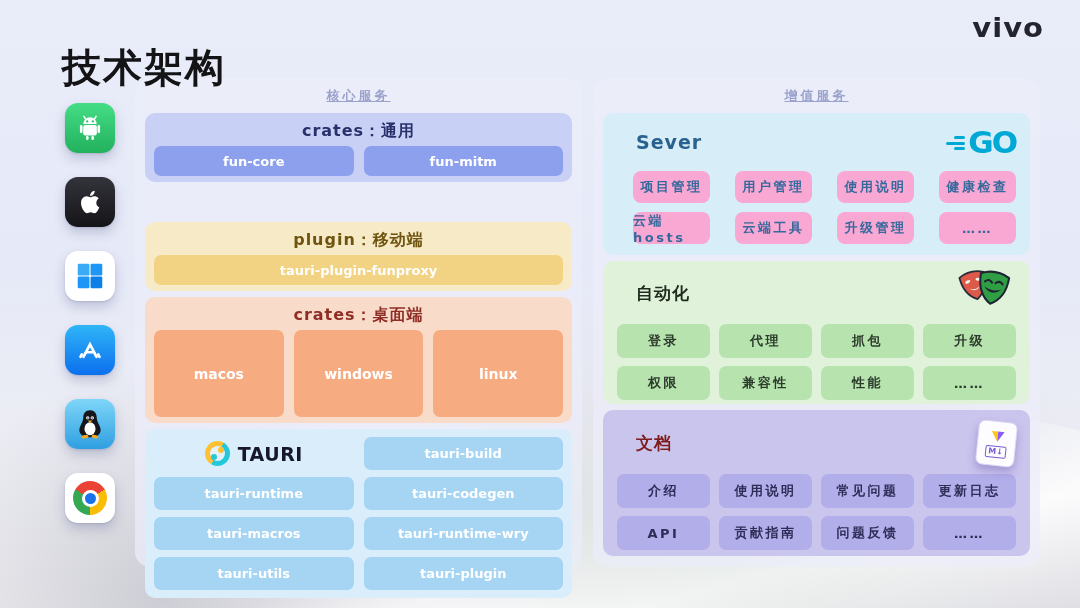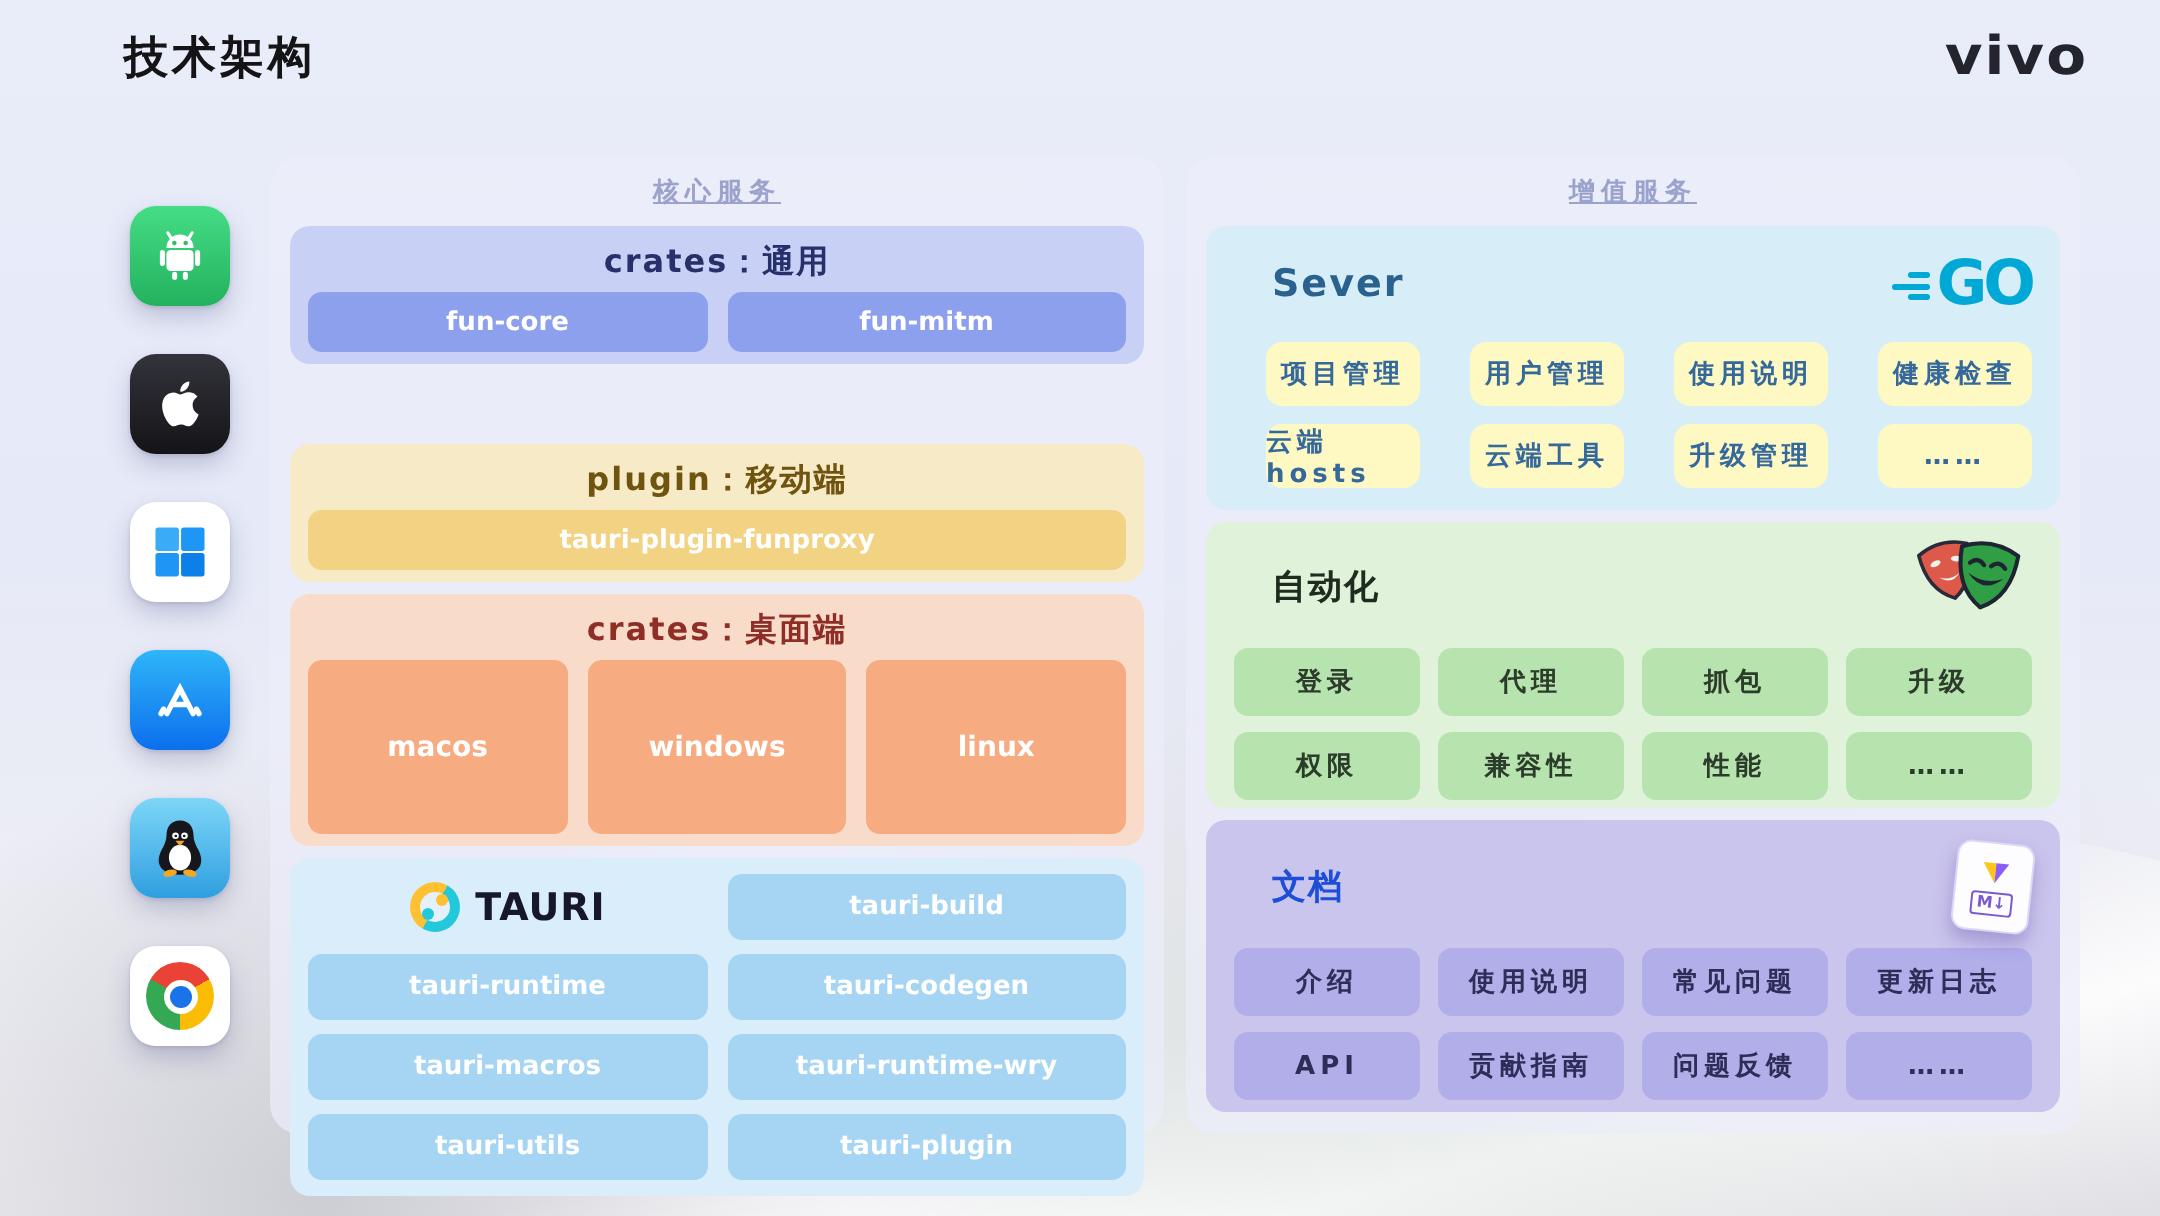--- a/index.html
+++ b/index.html
@@ -16,21 +16,21 @@
   .wave { position:absolute; pointer-events:none; }
   .wave-a { left:-120px; bottom:-230px; width:560px; height:480px; border-radius:50%;
     background:radial-gradient(ellipse at center, rgba(185,185,196,.65) 0%, rgba(185,185,196,0) 68%); transform:rotate(-18deg); }
   .wave-b { right:-160px; bottom:-280px; width:900px; height:600px; border-radius:50%;
     background:radial-gradient(ellipse at center, rgba(200,200,208,.55) 0%, rgba(200,200,208,0) 70%); transform:rotate(12deg); }
   .wave-c { left:120px; bottom:-130px; width:1100px; height:330px; border-radius:50%;
     background:linear-gradient(170deg, rgba(255,255,255,.0) 35%, rgba(255,255,255,.85) 55%, rgba(208,208,215,.55) 80%); transform:rotate(-5deg); }
   .wave-d { left:330px; bottom:-60px; width:700px; height:260px; border-radius:50%;
     background:radial-gradient(ellipse at center, rgba(222,230,224,.6) 0%, rgba(222,230,224,0) 70%); transform:rotate(8deg); }
 
-  .page-title { position:absolute; left:62px; top:14px; font-size:22px; font-weight:800; color:#141417; letter-spacing:2px; z-index:5; }
+  .page-title { position:absolute; left:62px; top:41px; font-size:39px; font-weight:800; color:#141417; letter-spacing:2px; z-index:5; }
   .brand { position:absolute; right:36px; top:11px; font-size:29px; font-weight:700; color:#24242f; letter-spacing:1px; z-index:5; transform:scaleY(.92); }
 
   
   .rail { position:absolute; left:65px; top:103px; display:flex; flex-direction:column; gap:24px; z-index:4; }
   .tile { width:50px; height:50px; border-radius:13px; display:flex; align-items:center; justify-content:center;
     box-shadow:0 6px 12px rgba(70,80,130,.25), 0 1px 2px rgba(70,80,130,.18); }
   .t-android { background:linear-gradient(180deg,#44dd85,#23b15d); }
   .t-apple   { background:linear-gradient(180deg,#33333b,#141418); }
   .t-windows { background:#ffffff; }
   .t-appstore{ background:linear-gradient(180deg,#2fb5f8,#0c6fee); }
@@ -70,27 +70,27 @@
   .tm-dot-o { background:#ffc131; top:6px; right:6px; }
   .tm-dot-t { background:#24c8db; bottom:6px; left:6px; }
 
   .box { border-radius:10px; margin:6px 10px 0; padding:9px 14px; position:relative; }
   .box-title-row { display:flex; align-items:center; justify-content:space-between;margin-left:19px; }
   .box-title { font-weight:800; letter-spacing:1px; }
   .grid4 { display:grid; grid-template-columns:repeat(4,1fr); gap:9px; }
   .b1 { background:#d7eef8; height:142px; }
   .b1 .box-title { font-size:19px; color:#2a628f; }
   .b1 .box-title-row { height:40px; margin-bottom:9px; }
-  .b1 .chip { background:#fef9c3; color:#35699c; border-radius:8px; letter-spacing:2.5px; height:32px;margin-left:16px; }
+  .b1 .chip { background:#f9a8d4; color:#35699c; border-radius:8px; letter-spacing:2.5px; height:32px;margin-left:16px; }
   .b2 { background:#e0f3da; height:143px; padding-top:6px; }
   .b2 .box-title { font-size:17px; color:#1f2b1e; }
   .b2 .box-title-row { height:52px; margin-bottom:5px; }
   .b2 .chip { background:#b7e3af; color:#2c3c2b; letter-spacing:2.5px; height:34px; }
   .b3 { background:#cac5ed; height:146px; padding-top:6px; }
-  .b3 .box-title { font-size:17px; color:#1d4ed8; }
+  .b3 .box-title { font-size:17px; color:#7f1d1d; }
   .b3 .box-title-row { height:54px; margin-bottom:4px; }
   .b3 .chip { background:#b2aeea; color:#2d2d57; letter-spacing:2.5px; height:34px; }
   .b2 .grid4, .b3 .grid4 { gap:8px 9px; }
 
   
   .go-logo { display:flex; align-items:center; gap:3px; }
   .go-lines { display:flex; flex-direction:column; align-items:flex-end; gap:2.5px; margin-top:2px; }
   .go-lines span { display:block; height:3px; border-radius:2px; background:#00a8d6; }
   .go-l1{ width:11px; } .go-l2{ width:19px; } .go-l3{ width:11px; }
   .go-word { font-size:31px; font-weight:800; color:#00a8d6; letter-spacing:-2px; }

